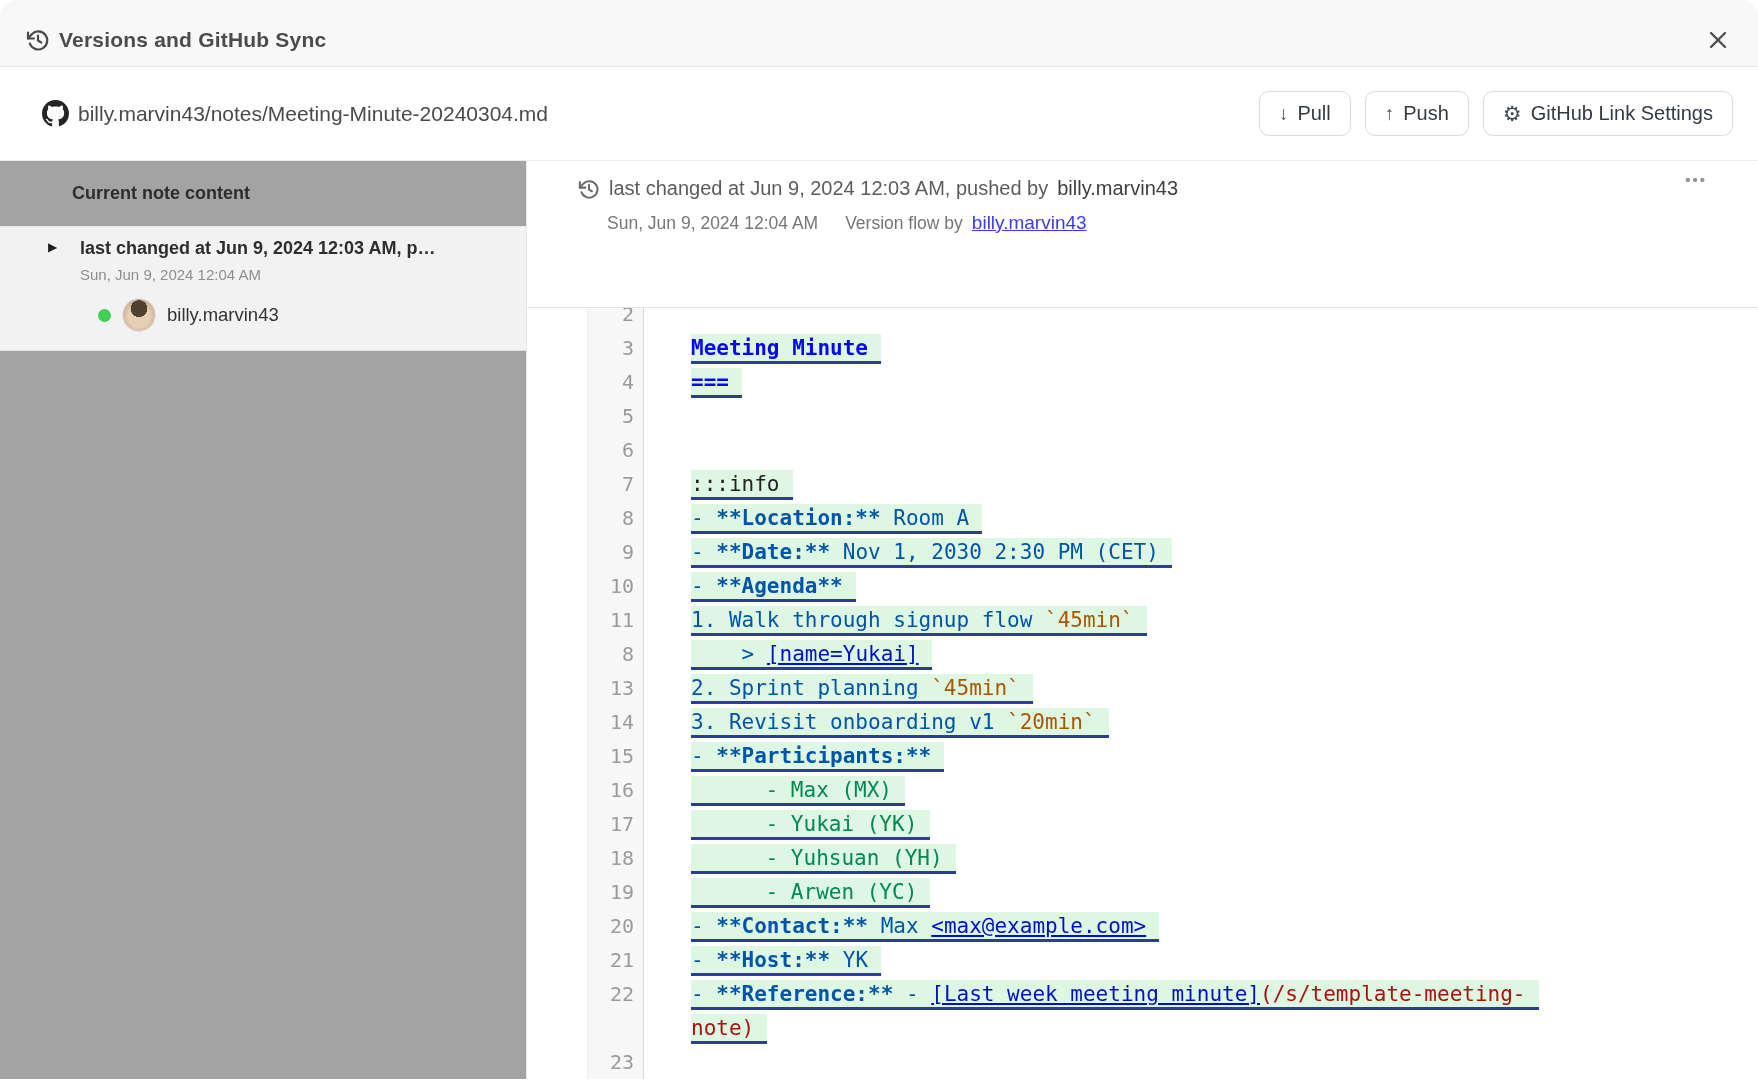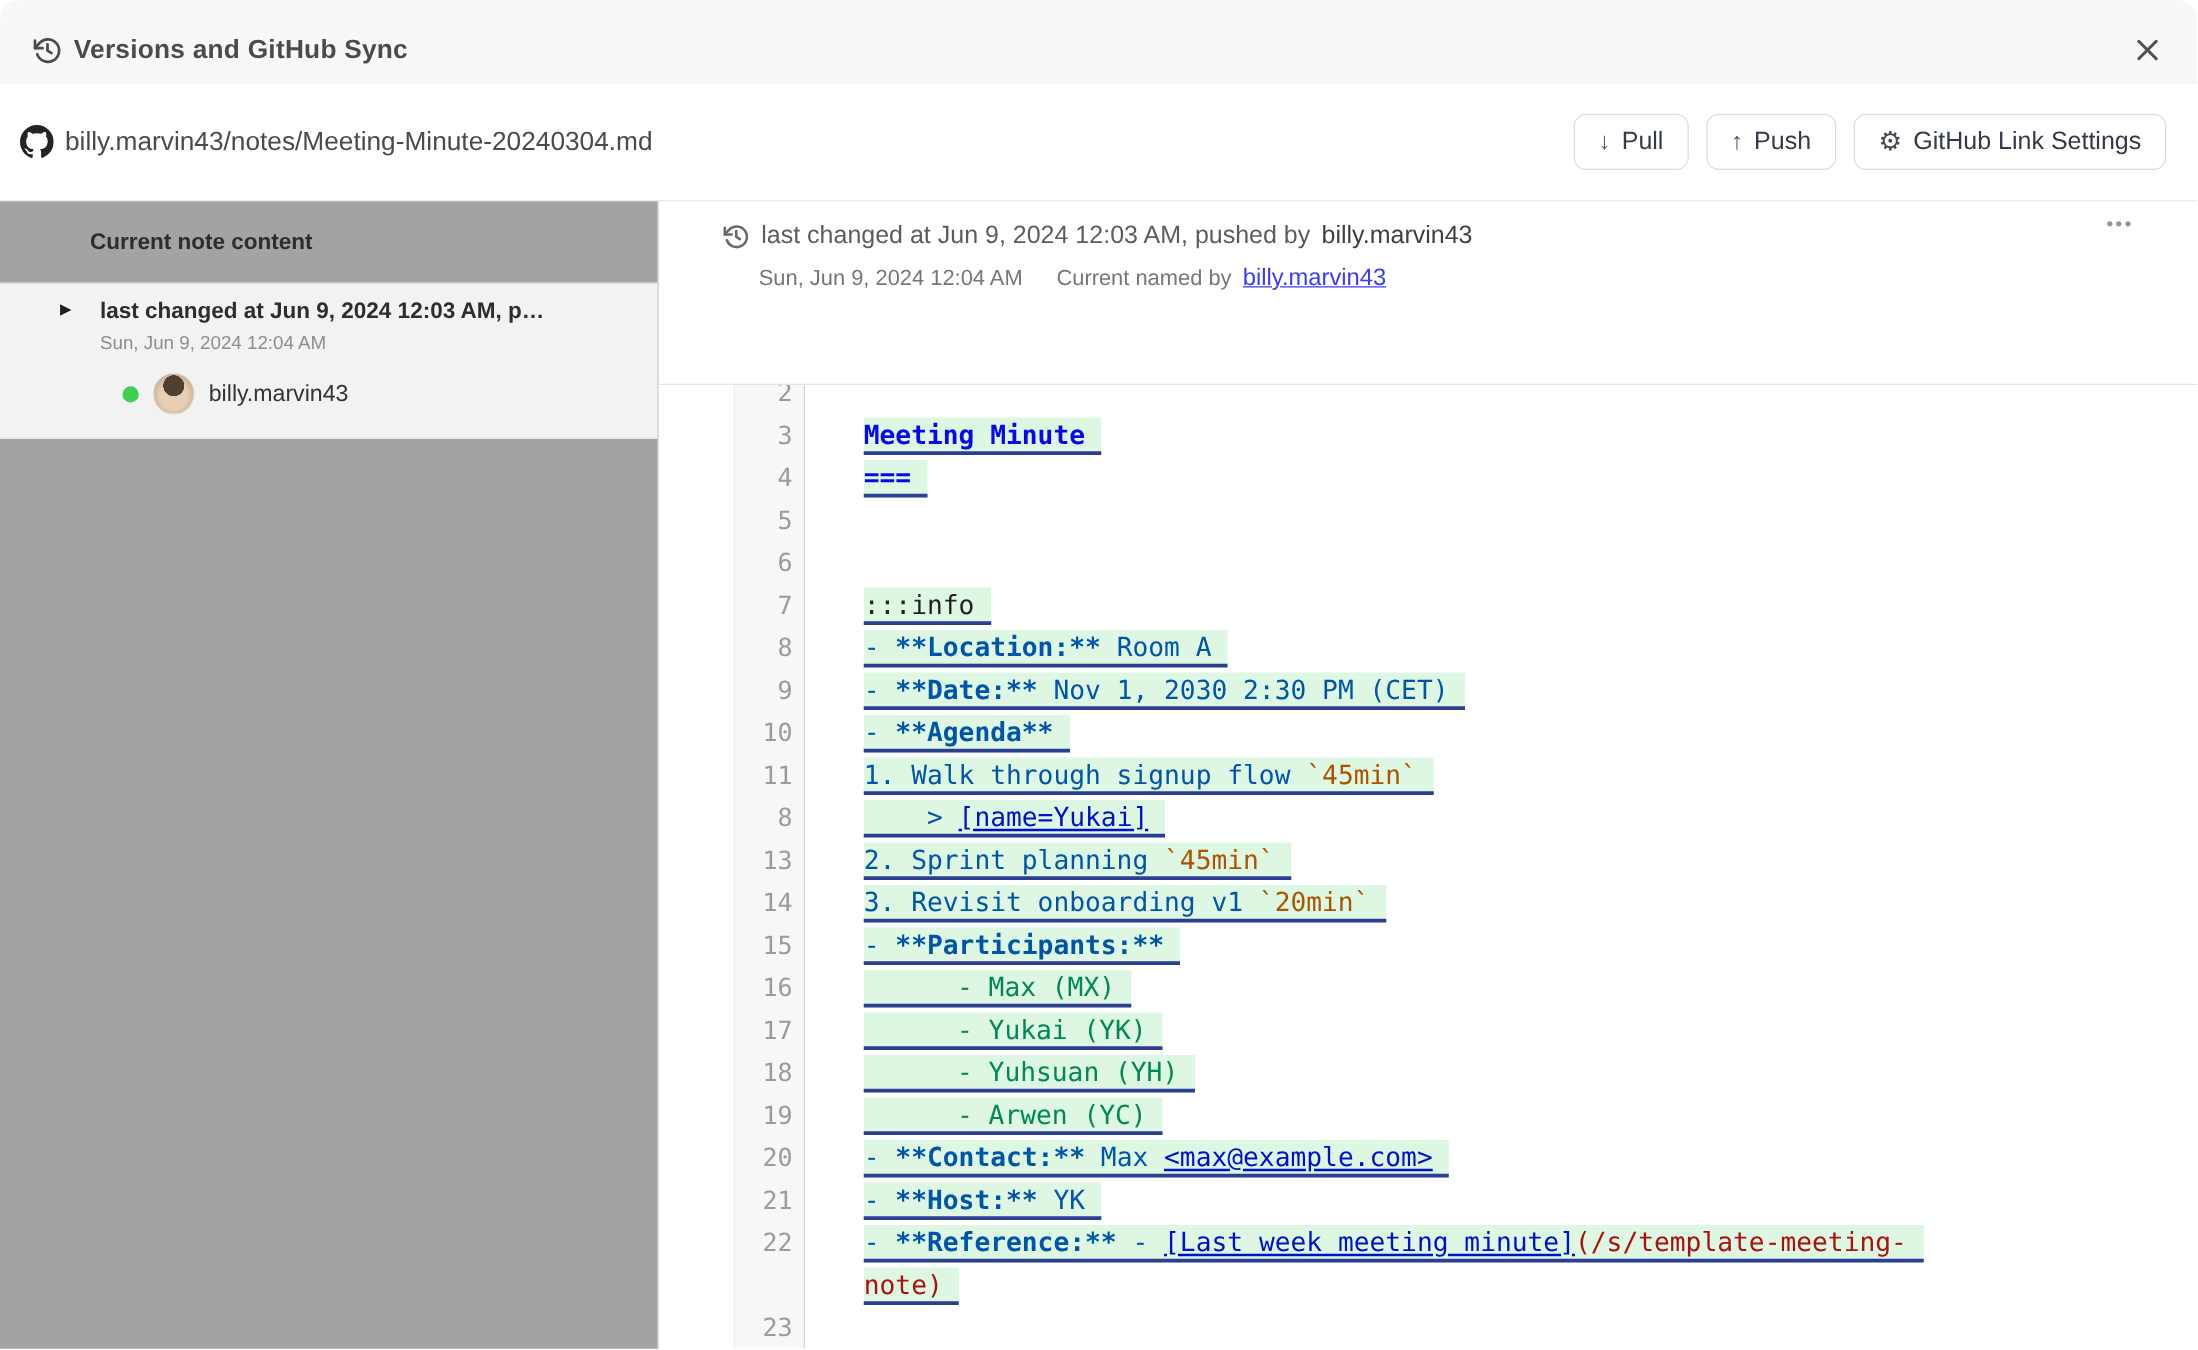--- a/index.html
+++ b/index.html
@@ -11,21 +11,21 @@
   .titlebar { height:67px; background:#f8f8f8; border-bottom:1px solid #e7e7e7;
               display:flex; align-items:center; padding:14px 24px 0 26px;
               border-radius:16px 16px 0 0; }
   .titlebar .hist-icon { color:#4b4b4b; margin-right:9px; display:flex; }
   .titlebar h1 { font-size:21px; font-weight:700; color:#4b4b4b; letter-spacing:.2px; }
   .close-btn { margin-left:auto; background:none; border:none; cursor:pointer;
                color:#4f4f4f; display:flex; padding:4px; }
 
   
   .repobar { height:94px; background:#fff; border-bottom:1px solid #ececec;
-             display:flex; align-items:center; padding:0 25px 0 16px;justify-content:flex-end; }
+             display:flex; align-items:center; padding:0 25px 0 42px;justify-content:flex-end; }
   .repo-path { display:flex; align-items:center; gap:9px; color:#4a4a4a; font-size:21px; }
   .repo-path svg { flex:none; }
   .actions { margin-left:auto; display:flex; gap:14px; }
   .btn { display:flex; align-items:center; gap:9px; background:#fff;
          border:1px solid #d9dce1; border-radius:10px; padding:10px 19px;
          font-size:20px; color:#343a46; font-family:inherit; cursor:pointer; }
   .btn .arw { font-size:19px; color:#555; }
   .btn .gear { font-size:21px; color:#454b56; line-height:1; }
 
   
@@ -162,21 +162,21 @@
               <path d="M3.8 15.5 A 9 9 0 1 0 5.8 6.2 L 2 10.5"></path>
               <polyline points="12 7.5 12 12.5 15.2 14.5"></polyline>
             </svg>
           </span>
           <span>last changed at Jun 9, 2024 12:03 AM, pushed by</span>
           <span class="ph-author">billy.marvin43</span>
         </div>
         <button class="more-btn">•••</button>
         <div class="ph-row2">
           <span class="ph-date">Sun, Jun 9, 2024 12:04 AM</span>
-          <span>Current named by</span>
+          <span>Version flow by</span>
           <a class="named-link">billy.marvin43</a>
         </div>
       </div>
 
       <div class="codewrap">
         <div class="code-margin"></div>
         <div class="gutter" id="gutter">
             <div class="gut-line">2</div>
             <div class="gut-line">3</div>
             <div class="gut-line">4</div>

